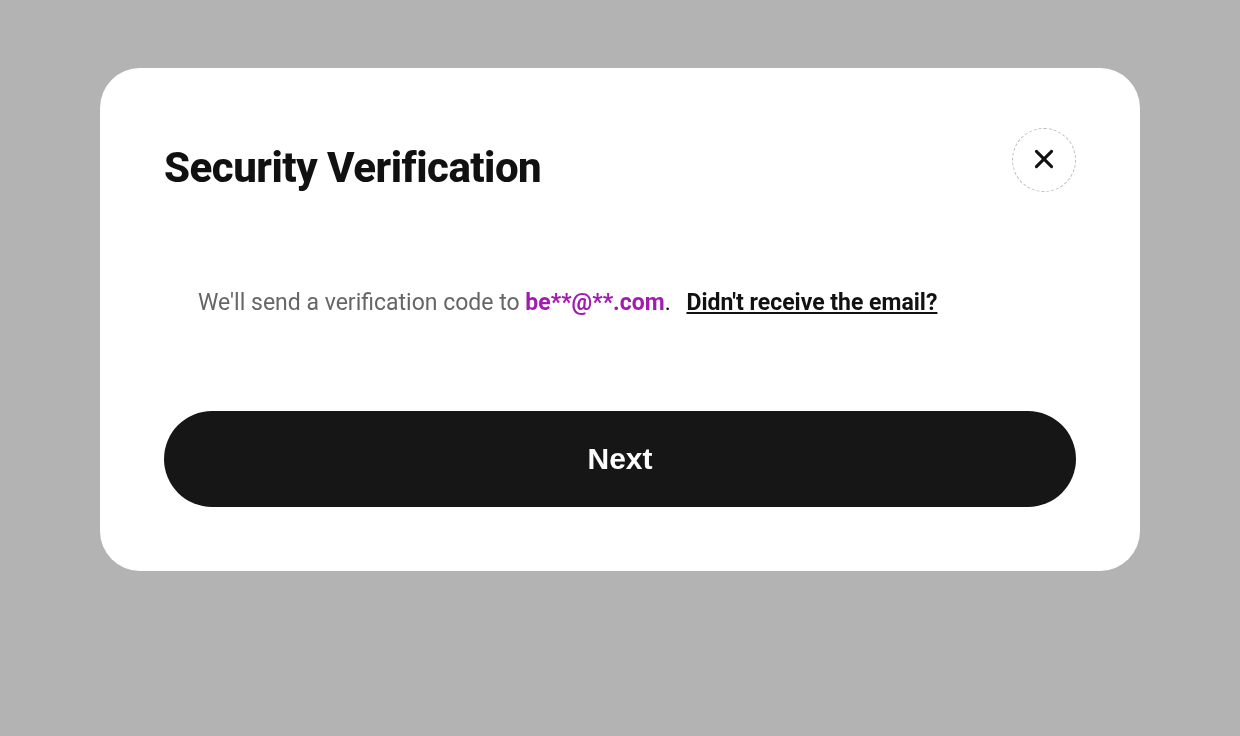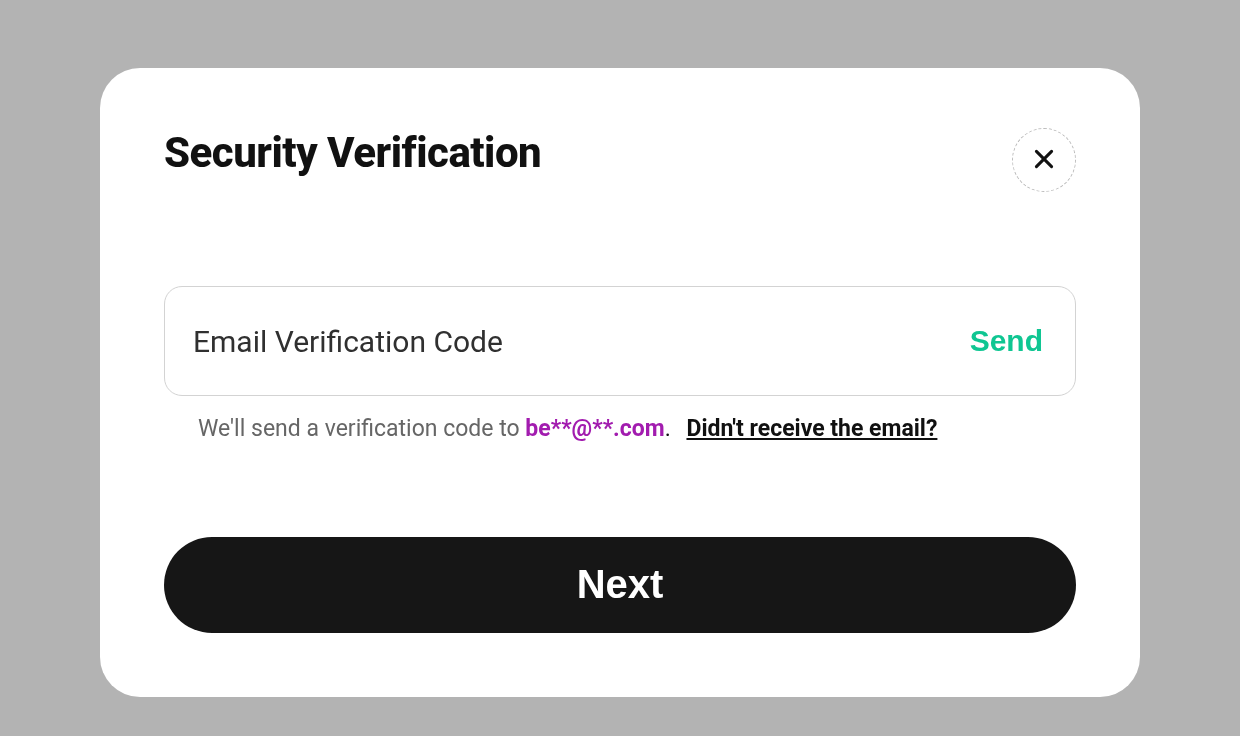--- a/index.html
+++ b/index.html
@@ -20,21 +20,21 @@
     .modal {
       background: #fff;
       border-radius: 40px;
       width: 1040px;
       padding: 60px 64px 64px 64px;
       position: relative;
     }
     .modal-header {
       display: flex;
       justify-content: space-between;
-      align-items: flex-start;
+      align-items: flex-end;
       margin-bottom: 94px;
     }
     .modal-title {
       font-size: 42px;
       font-weight: 800;
       color: #111;
       letter-spacing: -0.5px;
     }
     .close-btn {
       width: 64px;
@@ -96,45 +96,41 @@
       cursor: pointer;
     }
     .next-btn {
       margin-top: 90px;
       width: 100%;
       height: 96px;
       border-radius: 48px;
       background: #161616;
       color: #fff;
       border: none;
-      font-size: 40px;
+      font-size: 30px;
       font-weight: 700;
       cursor: pointer;
     }
   </style>
 </head>
 <body>
 
 <div class="modal">
   <div class="modal-header">
     <h1 class="modal-title">Security Verification</h1>
     <button class="close-btn">
       <span>
         <svg viewBox="0 0 24 24" fill="none" stroke="#111" stroke-width="2.8" stroke-linecap="round">
           <line x1="5" y1="5" x2="19" y2="19"></line>
           <line x1="19" y1="5" x2="5" y2="19"></line>
         </svg>
       </span>
     </button>
   </div>
 
-  <div class="input-wrap">
-    <span class="input-placeholder">Email Verification Code</span>
-    <button class="send-btn">Send</button>
-  </div>
 
   <div class="helper">
     <span>We'll send a verification code to </span><span class="email">be**@**.com</span><span class="period">.</span>
     <a class="link">Didn't receive the email?</a>
   </div>
 
   <button class="next-btn">Next</button>
 </div>
 
 </body></html>

